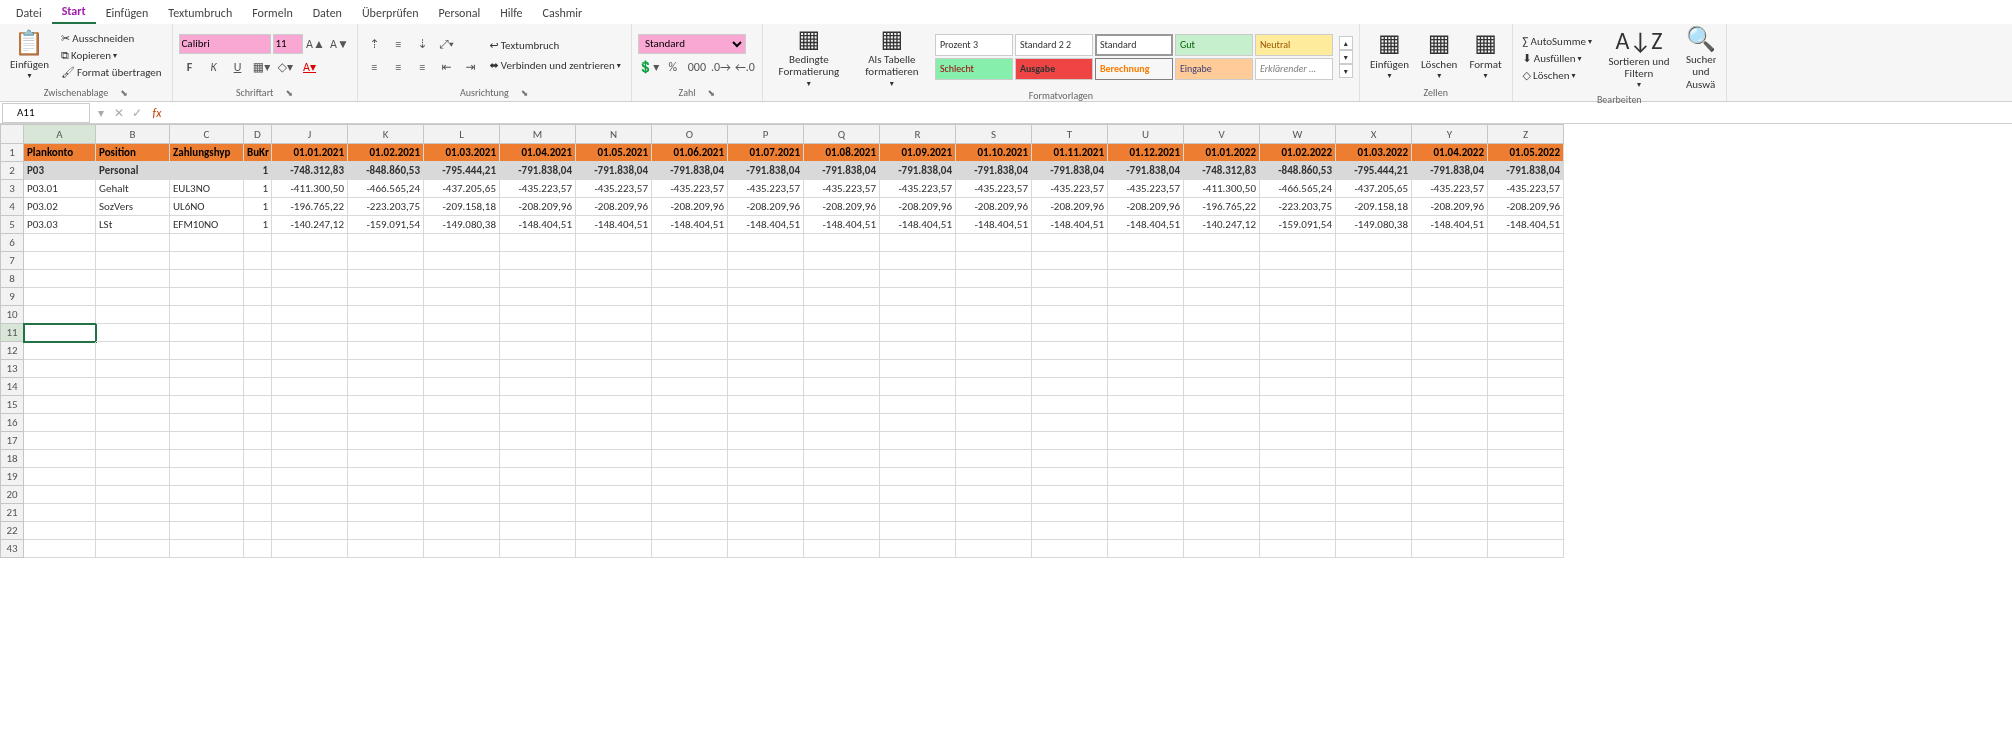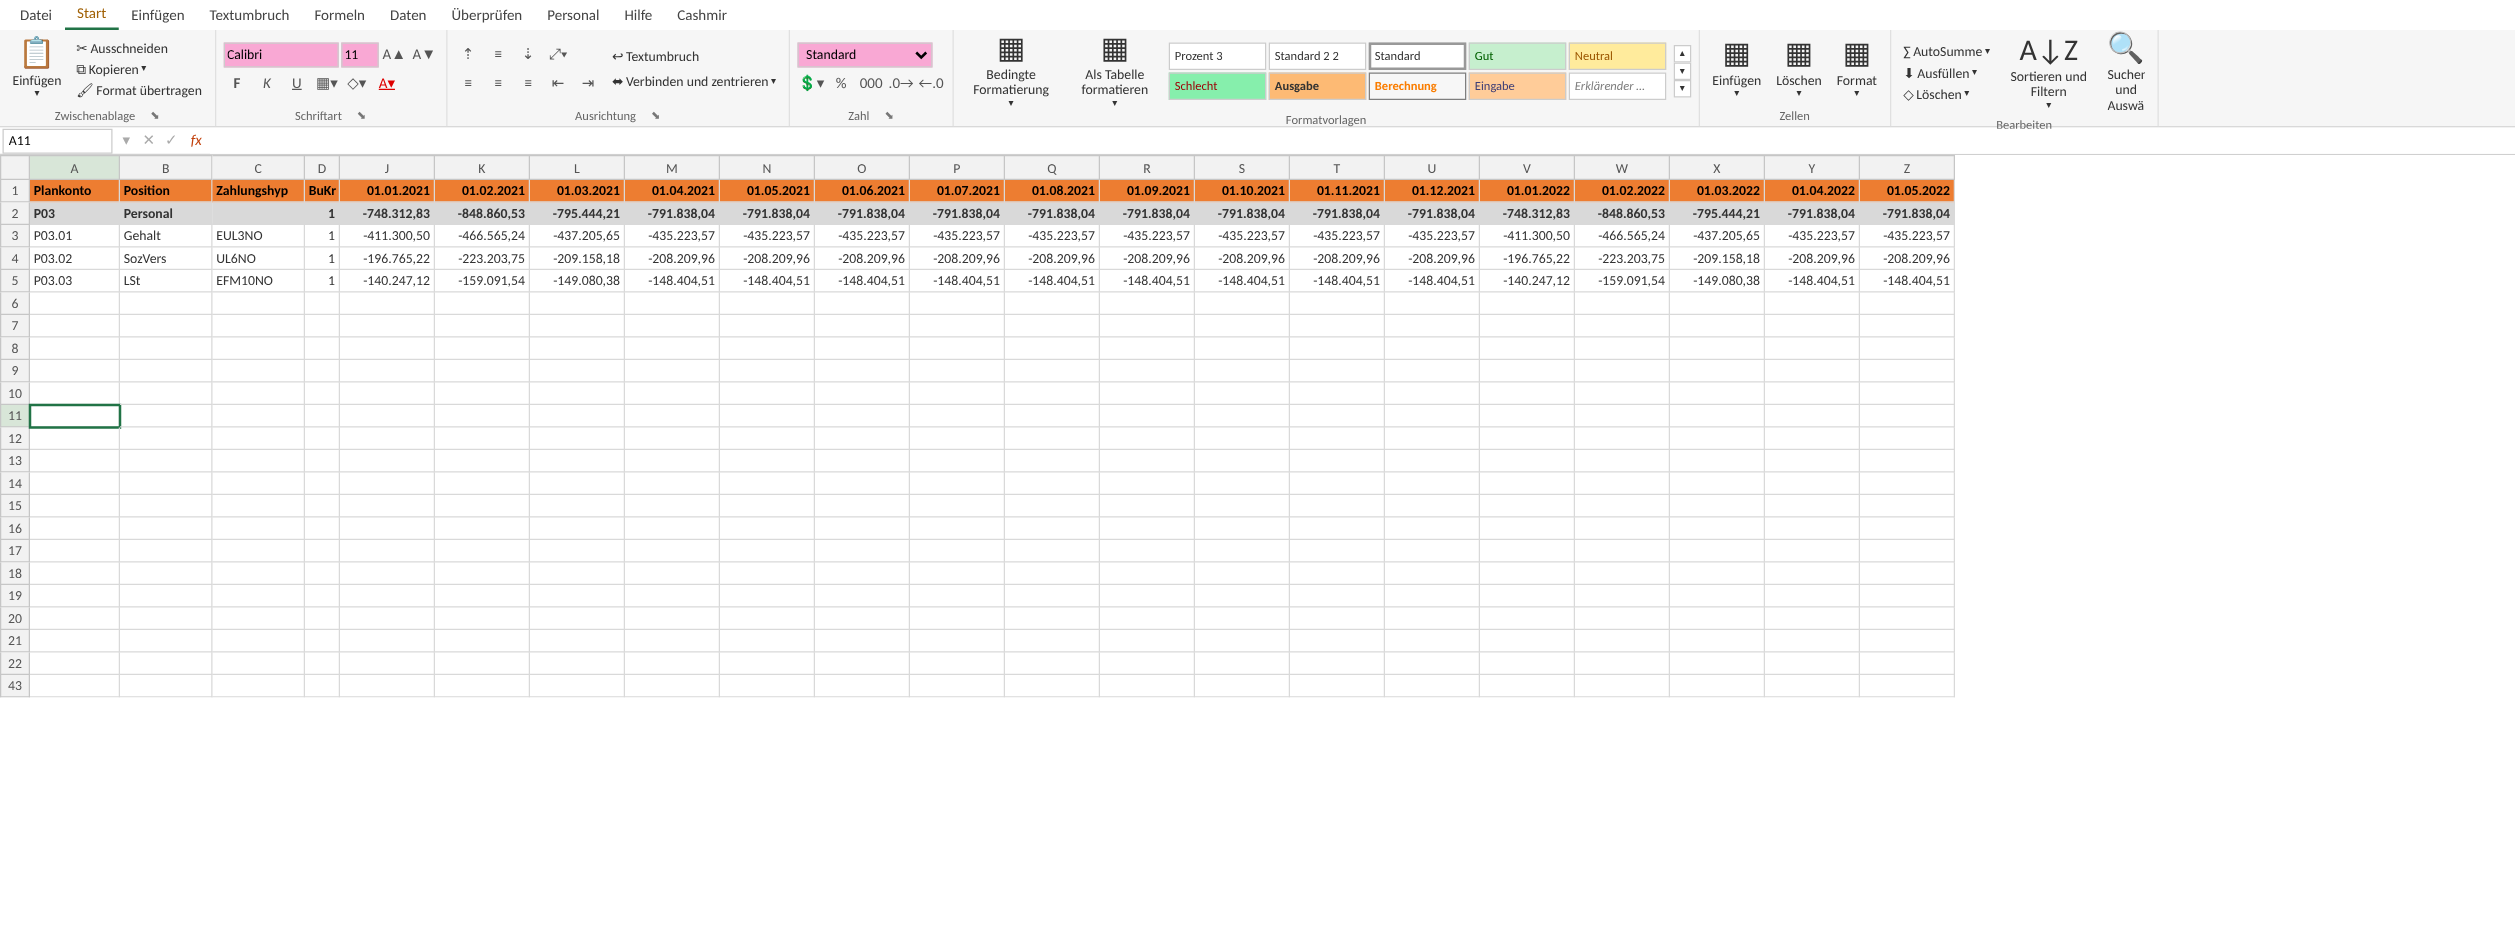--- a/index.html
+++ b/index.html
@@ -1,21 +1,21 @@
 <!DOCTYPE html>
 <html><head>
 <meta charset="utf-8">
 <style>
 * { box-sizing: border-box; margin: 0; padding: 0; font-family: "Segoe UI", Calibri, sans-serif; }
 body { background: #fff; font-size: 12px; color: #333; overflow: hidden; width: 2012px; }
 
 
 .ribbon-tabs { display: flex; align-items: flex-end; height: 24px; padding: 0 6px; font-size: 12px; background: #fff; }
 .ribbon-tabs .tab { padding: 4px 10px; cursor: pointer; color: #444; }
-.ribbon-tabs .tab.active { color: #a16207; border-bottom: 2px solid #217346; font-weight: 400; }
+.ribbon-tabs .tab.active { color: #a21caf; border-bottom: 2px solid #217346; font-weight: 700; }
 
 
 .ribbon { display: flex; background: #f6f6f6; border-bottom: 1px solid #d0d0d0; height: 78px; }
 .group { display: flex; flex-direction: column; border-right: 1px solid #e0e0e0; padding: 2px 6px 0 6px; }
 .group-body { display: flex; flex: 1; align-items: center; gap: 4px; }
 .group-label { font-size: 10px; color: #666; text-align: center; padding: 2px 0; display: flex; justify-content: center; align-items: center; gap: 12px; }
 .dlg-launch { font-size: 9px; color: #777; cursor: pointer; }
 
 .btn { display: flex; align-items: center; gap: 2px; padding: 2px 4px; cursor: pointer; font-size: 11px; color: #333; }
 .vbtn { display: flex; flex-direction: column; align-items: center; justify-content: center; font-size: 11px; color: #333; padding: 0 4px; cursor: pointer; line-height: 1.1; text-align: center; }
@@ -28,30 +28,30 @@
 
 
 .style-gallery { display: grid; grid-template-columns: repeat(5, 78px); grid-template-rows: 22px 22px; gap: 2px; }
 .style-swatch { border: 1px solid #ccc; font-size: 10px; display: flex; align-items: center; padding: 0 4px; overflow: hidden; white-space: nowrap; cursor: pointer; }
 .sw-prozent { background: #fff; }
 .sw-std22 { background: #fff; }
 .sw-std { background: #fff; outline: 2px solid #999; outline-offset: -2px; }
 .sw-gut { background: #c6efce; color: #006100; }
 .sw-neutral { background: #ffeb9c; color: #9c5700; }
 .sw-schlecht { background: #86efac; color: #9c0006; }
-.sw-ausgabe { background: #fdba74; font-weight: 600; }
+.sw-ausgabe { background: #ef4444; font-weight: 600; }
 .sw-berechnung { background: #f7f7f7; color: #fa7d00; font-weight: 600; border: 1px solid #7f7f7f; }
 .sw-eingabe { background: #ffcc99; color: #3f3f76; }
 .sw-erkl { background: #fff; font-style: italic; color: #7f7f7f; }
 .gallery-nav { display: flex; flex-direction: column; margin-left: 2px; }
 .gallery-nav span { width: 14px; height: 14px; border: 1px solid #ccc; font-size: 8px; display: flex; align-items: center; justify-content: center; cursor: pointer; background: #fff; }
 
 
 .formula-bar { display: flex; align-items: center; border-bottom: 1px solid #d0d0d0; height: 22px; background: #fff; }
-.name-box { width: 88px; border: 1px solid #ccc; height: 20px; font-size: 11px; padding: 0 4px; margin: 0 2px; }
+.name-box { width: 88px; border: 1px solid #ccc; height: 20px; font-size: 11px; padding: 0 14px; margin: 0 2px; }
 .fx-btn { width: 22px; text-align: center; font-style: italic; color: #c2410c; cursor: pointer; font-size: 12px; }
 .formula-input { flex: 1; border: none; height: 20px; font-size: 11px; padding: 0 4px; outline: none; }
 .fb-btn { width: 18px; text-align: center; color: #aaa; cursor: pointer; }
 
 
 .grid { display: flex; }
 .row-headers { display: flex; flex-direction: column; }
 .corner { width: 24px; height: 20px; background: #f2f2f2; border: 1px solid #c6c6c6; }
 .rh { width: 24px; height: 18px; background: #f2f2f2; border: 1px solid #c6c6c6; border-top: none; font-size: 11px; color: #555; text-align: center; line-height: 17px; cursor: pointer; }
 .ch { height: 20px; background: #f2f2f2; border: 1px solid #c6c6c6; border-left: none; font-size: 11px; color: #555; text-align: center; line-height: 19px; cursor: pointer; }

